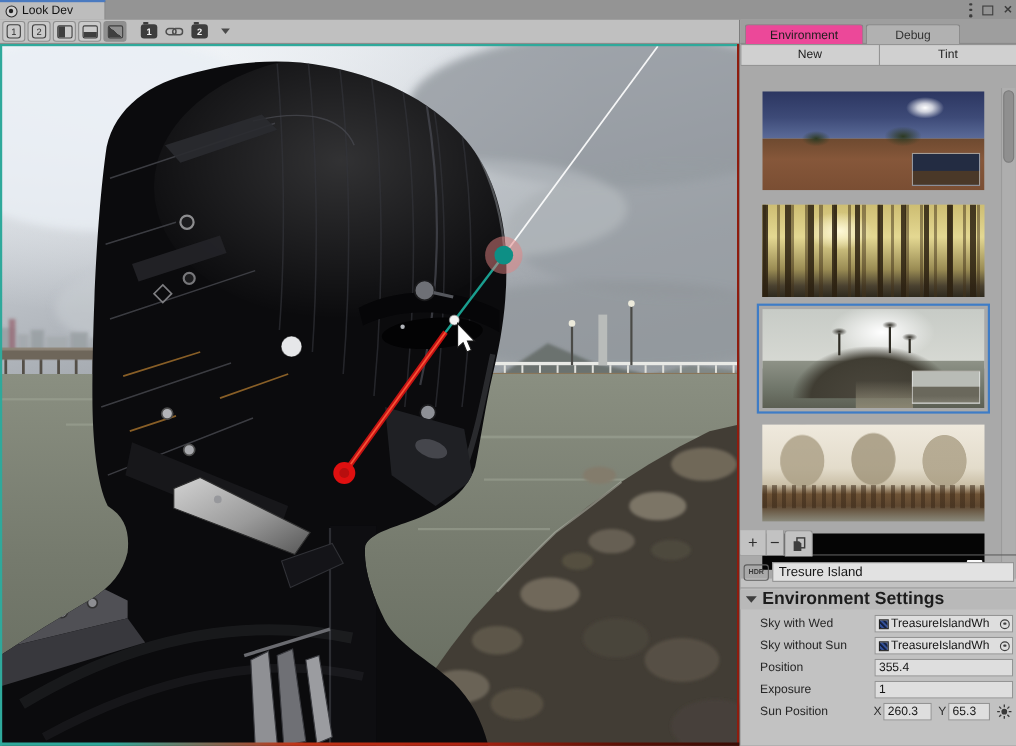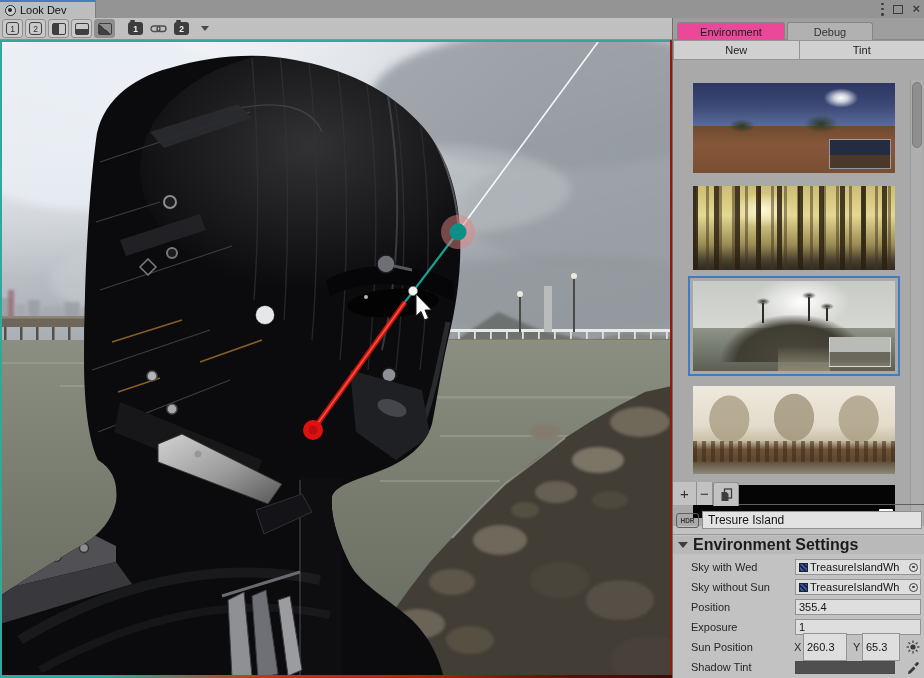--- a/index.html
+++ b/index.html
@@ -172,21 +172,21 @@
     border:1px solid #949494; font-size:11px; color:#141414; display:flex; align-items:center;
     padding:0 3px; overflow:hidden; white-space:nowrap; }
   .objfield { gap:2px; padding-right:14px; }
   .texicon { flex:0 0 9px; width:9px; height:9px;
     background:linear-gradient(45deg,#34519b 25%,#131f3c 25% 50%,#34519b 50% 75%,#131f3c 75%);
     background-size:5px 5px; border:1px solid #222; }
   .picker { position:absolute; right:2px; top:2.5px; width:9px; height:9px; border:1.4px solid #3e3e3e;
     border-radius:50%; }
   .picker::after { content:""; position:absolute; left:2px; top:2px; width:2.5px; height:2.5px;
     background:#3e3e3e; border-radius:50%; }
-  .minifield { position:absolute; height:28px; background:#dedede; border:1px solid #949494;
+  .minifield { position:absolute; height:16px; background:#dedede; border:1px solid #949494;
     font-size:11px; color:#141414; display:flex; align-items:center; padding-left:3px; }
   .axis { position:absolute; font-size:11px; color:#2b2b2b; }
   .swatch { position:absolute; left:122px; width:100px; height:13px; border:1px solid #4a4a4a; }
   .rowicon { position:absolute; right:5px; top:2px; }
 
   .iconbtn-svg { display:block; }
 </style>
 </head>
 <body>
 
@@ -615,24 +615,14 @@
               <line x1="11" y1="7" x2="13.5" y2="7"></line>
             <line x1="2.4" y1="2.4" x2="4.2" y2="4.2"></line>
               <line x1="9.8" y1="9.8" x2="11.6" y2="11.6"></line>
             <line x1="11.6" y1="2.4" x2="9.8" y2="4.2"></line>
               <line x1="4.2" y1="9.8" x2="2.4" y2="11.6"></line>
           </g>
         </svg>
       </span>
     </div>
 
-    <div class="srow" style="top:640px;">
-      <span class="lbl">Shadow Tint</span>
-      <div class="swatch" style="background-color: rgb(79, 79, 79);"></div>
-      <span class="rowicon">
-        <svg width="14" height="14">
-          <path d="M2.5,11.5 L7.5,6.5 L9.5,8.5 L4.5,13.5 L2,14 Z" fill="#3a3a3a"></path>
-          <path d="M8.4,4.4 l2,-2 a1.4,1.4 0 0 1 2,2 l-2,2 z" fill="#3a3a3a"></path>
-        </svg>
-      </span>
-    </div>
   </div>
 </div>
 
 </body></html>

